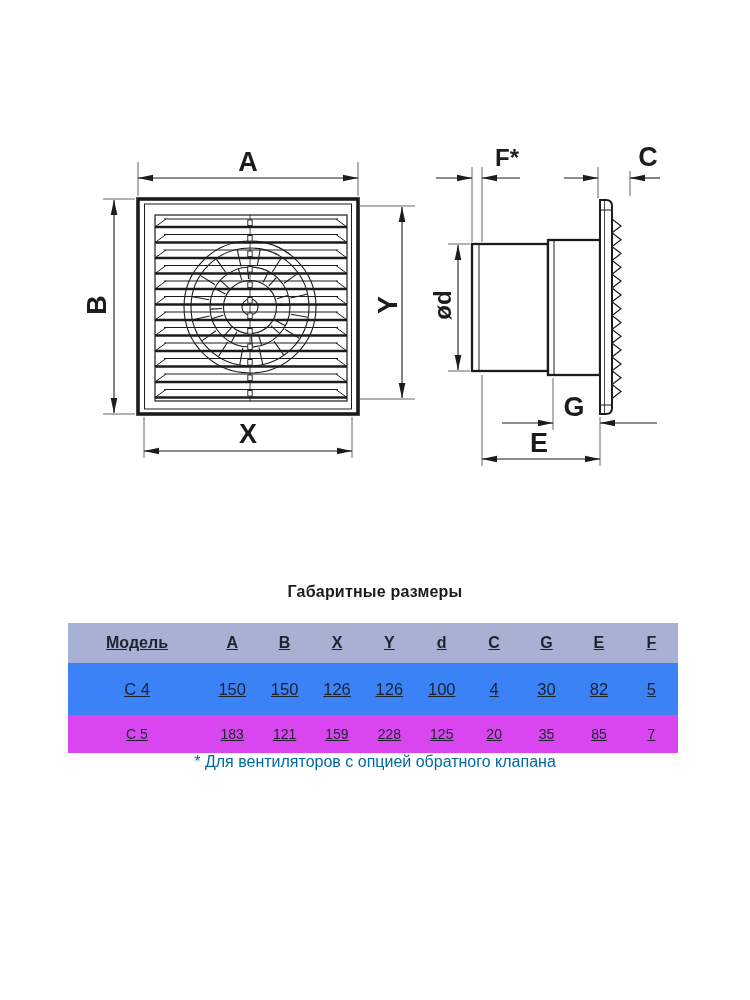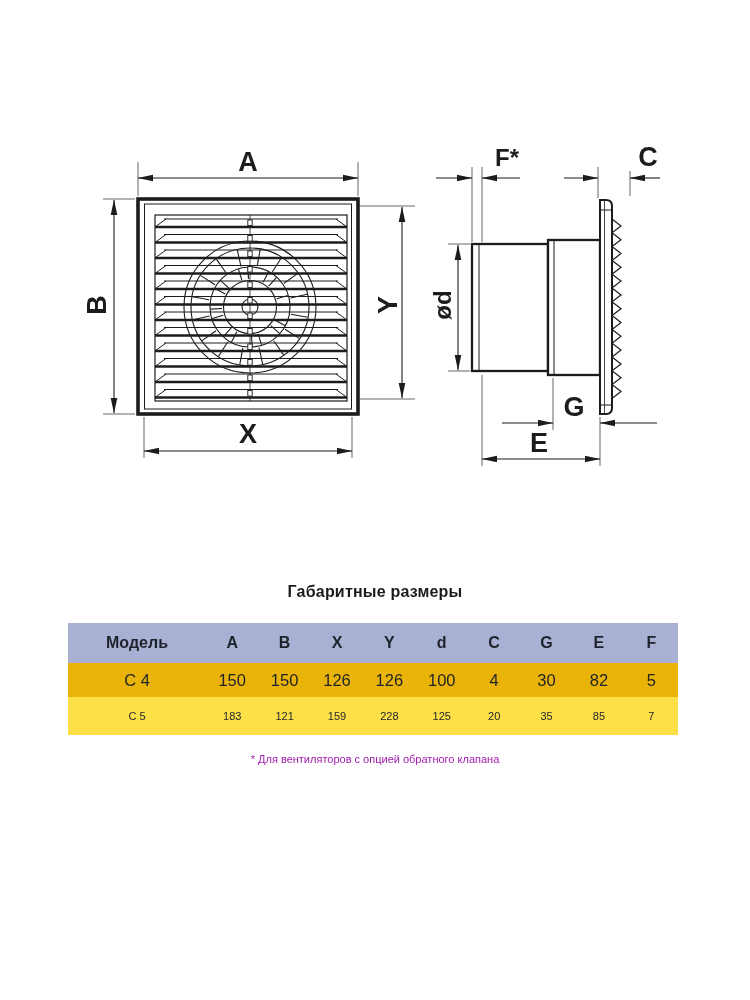--- a/index.html
+++ b/index.html
@@ -4,30 +4,30 @@
 <style>
   html,body{margin:0;padding:0;}
   body{background:#ffffff;font-family:"Liberation Sans",sans-serif;}
   .page{position:relative;width:750px;height:1000px;background:#fff;overflow:hidden;}
   svg{position:absolute;top:0;left:0;}
   svg text{font-family:"Liberation Sans",sans-serif;font-weight:bold;fill:#1c1c1c;}
   .dim-label{font-size:27px;}
   .dim-label-sm{font-size:24px;}
   .title{position:absolute;top:583px;left:0;width:750px;text-align:center;
          font-size:16px;font-weight:bold;color:#1b1b1d;letter-spacing:.2px;}
-  .dim-table{position:absolute;top:623px;left:68px;width:610px;color:#1d222b;}
+  .dim-table{position:absolute;top:623px;left:68px;width:610px;color:#1d222b;text-decoration:underline;}
   .t-row{display:grid;grid-template-columns:138px repeat(9,52.4px);align-items:center;}
   .t-row.header{height:40px;background:#a8b1d3;font-weight:bold;font-size:16px;}
-  .t-row.r1{height:34px;background:#eab308;font-size:16.5px;}
-  .t-row.r2{height:38px;background:#fde047;font-size:11px;}
+  .t-row.r1{height:52px;background:#3b82f6;font-size:16.5px;}
+  .t-row.r2{height:38px;background:#d946ef;font-size:14px;}
   .cell{text-align:center;}
   .cell.model{font-weight:bold;}
   .t-row.r1 .cell.model,.t-row.r2 .cell.model{font-weight:normal;}
   .footnote{position:absolute;top:753px;left:0;width:750px;text-align:center;
-            font-size:11px;color:#a21caf;}
+            font-size:16px;color:#0369a1;}
 </style>
 </head>
 <body>
 
 <div class="page">
 
   <svg width="750" height="560" viewBox="0 0 750 560">
     <defs>
       <marker id="arr" viewBox="0 0 16 8" refX="15.4" refY="4" markerWidth="16" markerHeight="8" markerUnits="userSpaceOnUse" orient="auto-start-reverse">
         <path d="M15.6 4 L0 0.6 L0 7.4 Z" fill="#1c1c1c"></path>

